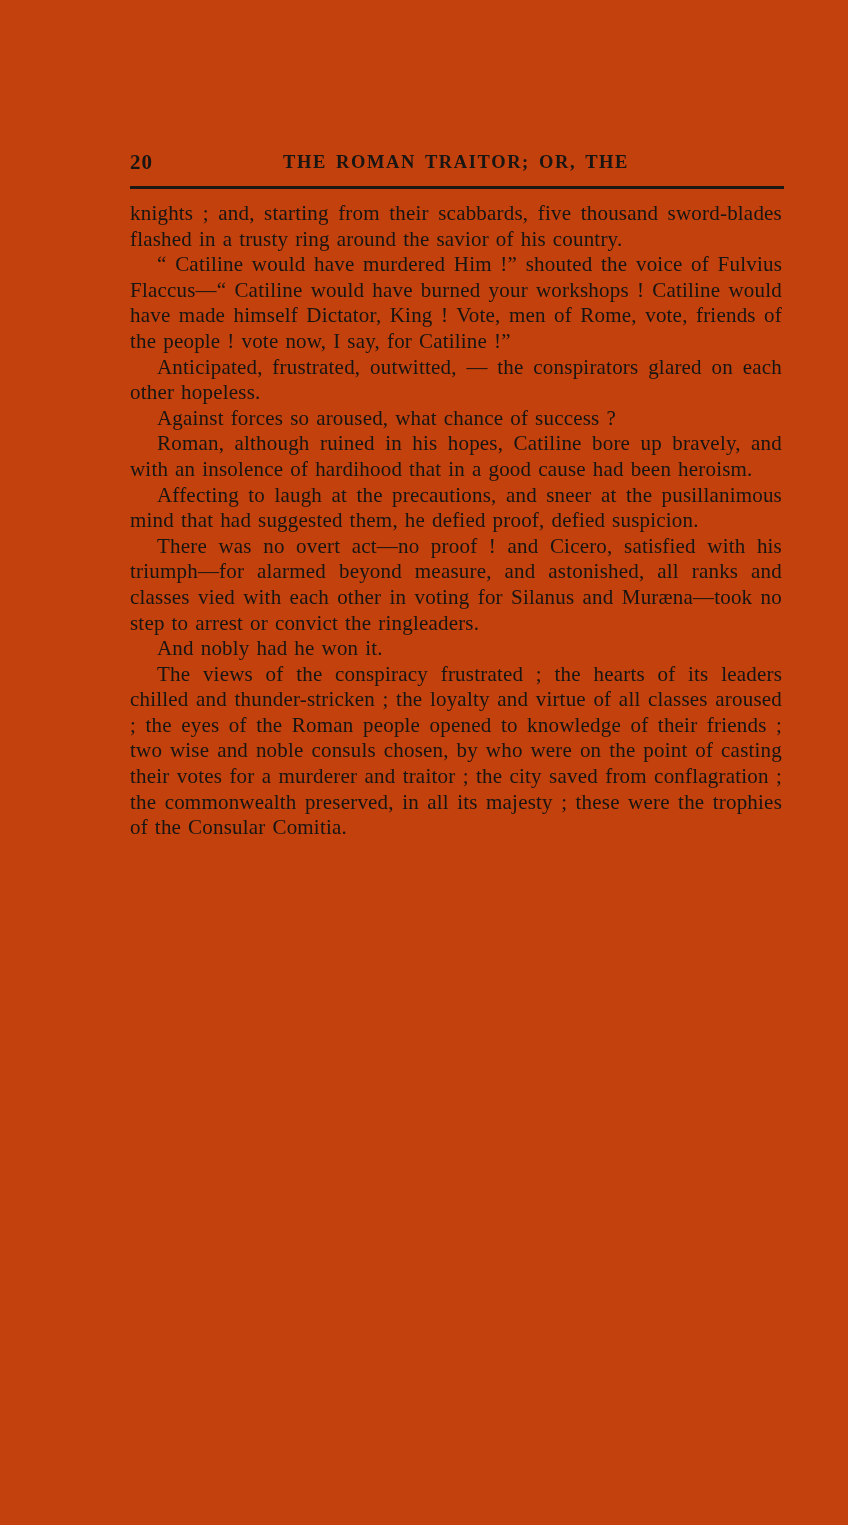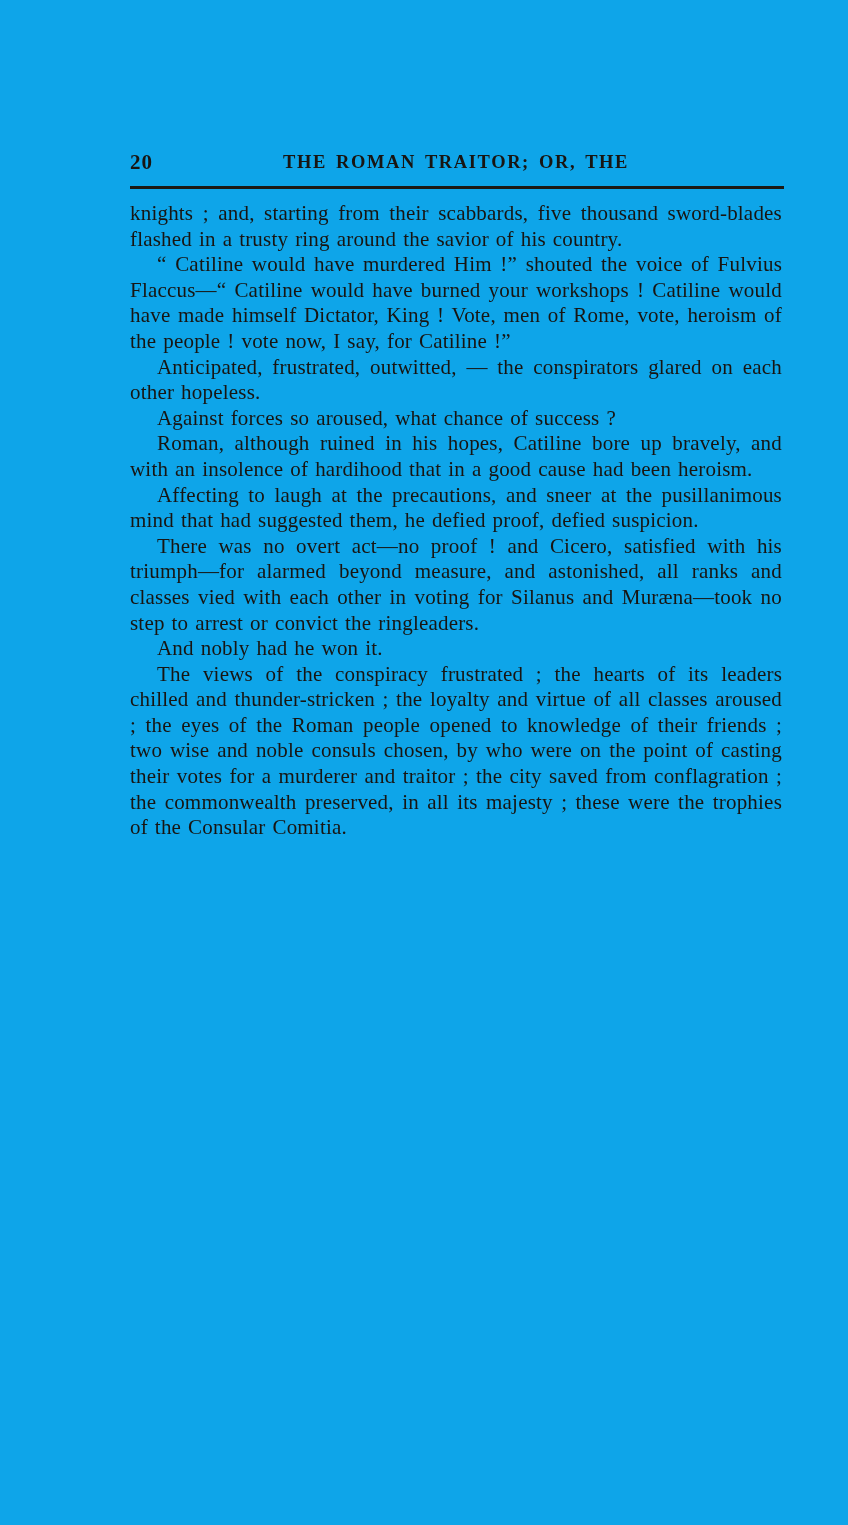--- a/index.html
+++ b/index.html
@@ -4,21 +4,21 @@
 <style>
   html, body {
     margin: 0;
     padding: 0;
     background: #ffffff;
   }
   .page {
     position: relative;
     width: 848px;
     height: 1525px;
-    background: #0ea5e9;
+    background: #c2410c;
     box-sizing: border-box;
     padding: 150px 66px 0 130px;
     font-family: "Liberation Serif", "DejaVu Serif", serif;
     color: #181512;
   }
   .running-head {
     position: relative;
     width: 652px;
     height: 30px;
   }
@@ -70,21 +70,21 @@
 
   <header class="running-head">
     <span class="page-number">20</span>
     <span class="header-title">THE ROMAN TRAITOR; OR, THE</span>
   </header>
 
   <hr class="header-rule">
 
   <main class="body-text">
     <p class="no-indent">knights ; and, starting from their scabbards, five thousand sword-blades flashed in a trusty ring around the savior of his country.</p>
-    <p>“ Catiline would have murdered Him !” shouted the voice of Fulvius Flaccus—“ Catiline would have burned your workshops !  Catiline would have made himself Dictator, King !  Vote, men of Rome, vote, heroism of the people !  vote now, I say, for Catiline !”</p>
+    <p>“ Catiline would have murdered Him !” shouted the voice of Fulvius Flaccus—“ Catiline would have burned your workshops !  Catiline would have made himself Dictator, King !  Vote, men of Rome, vote, friends of the people !  vote now, I say, for Catiline !”</p>
     <p>Anticipated, frustrated, outwitted, — the conspirators glared on each other hopeless.</p>
     <p>Against forces so aroused, what chance of success ?</p>
     <p>Roman, although ruined in his hopes, Catiline bore up bravely, and with an insolence of hardihood that in a good cause had been heroism.</p>
     <p>Affecting to laugh at the precautions, and sneer at the pusillanimous mind that had suggested them, he defied proof, defied suspicion.</p>
     <p>There was no overt act—no proof !  and Cicero, satisfied with his triumph—for alarmed beyond measure, and astonished, all ranks and classes vied with each other in voting for Silanus and Muræna—took no step to arrest or convict the ringleaders.</p>
     <p>And nobly had he won it.</p>
     <p>The views of the conspiracy frustrated ;  the hearts of its leaders chilled and thunder-stricken ;  the loyalty and virtue of all classes aroused ;  the eyes of the Roman people opened to knowledge of their friends ;  two wise and noble consuls chosen, by who were on the point of casting their votes for a murderer and traitor ;  the city saved from conflagration ;  the commonwealth preserved, in all its majesty ;  these were the trophies of the Consular Comitia.</p>
   </main>
 
 </div>

